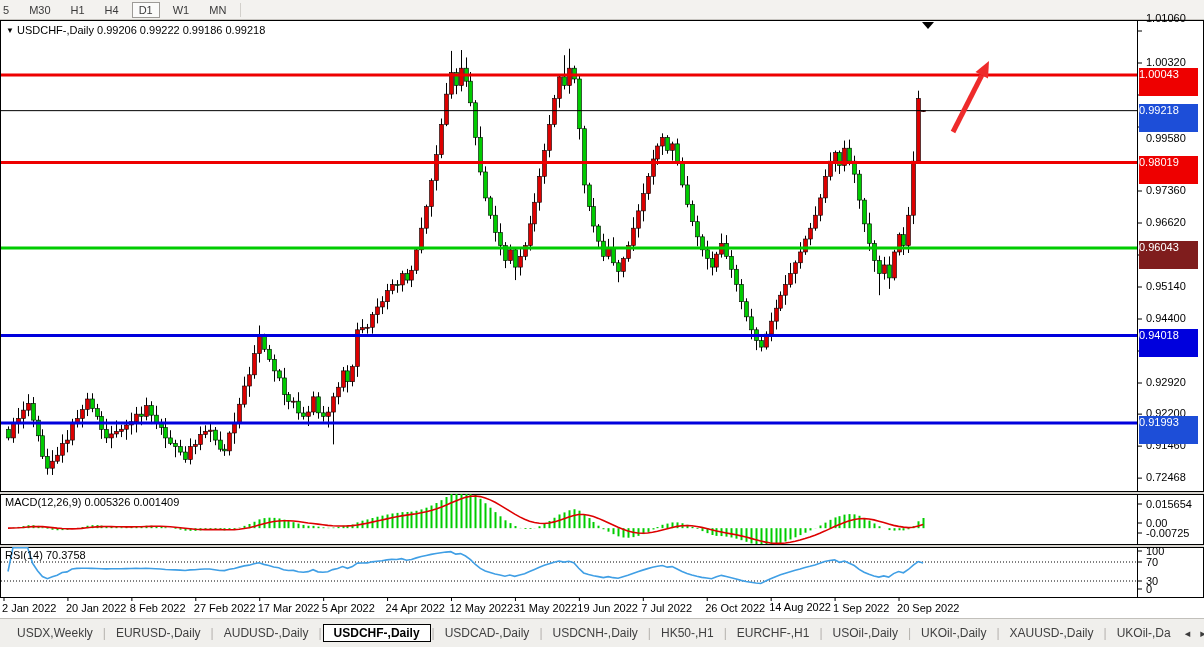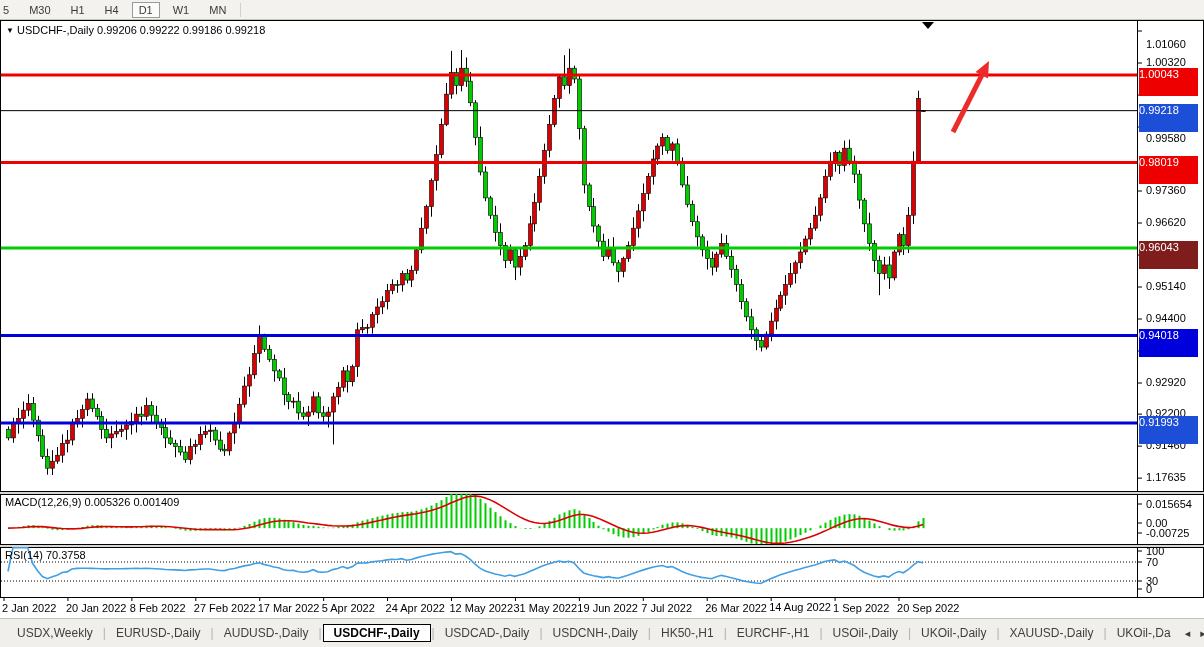--- a/index.html
+++ b/index.html
@@ -680,34 +680,34 @@
 <div class="abs lbl" style="left:6px;top:24px">
   <span style="font-size:8px;vertical-align:1px;">▼</span>
   <span>USDCHF-,Daily</span>
   <span>0.99206 0.99222 0.99186 0.99218</span>
 </div>
 
 <div class="abs lbl" style="left:5px;top:496px">MACD(12,26,9) 0.005326 0.001409</div>
 <div class="abs lbl" style="left:5px;top:549px">RSI(14) 70.3758</div>
 
 <div id="ylabels">
-    <div class="abs axis-lbl" style="left: 1146px; top: 38px;">1.01060</div>
+    <div class="abs axis-lbl" style="left: 1146px; top: 12px;">1.01060</div>
     <div class="abs axis-lbl" style="left: 1146px; top: 56px;">1.00320</div>
     <div class="abs axis-lbl" style="left: 1146px; top: 88px; margin-top: 44px;">0.99580</div>
     <div class="abs axis-lbl" style="left: 1146px; top: 120px;">0.98840</div>
     <div class="abs axis-lbl" style="left: 1146px; top: 184px;">0.97360</div>
     <div class="abs axis-lbl" style="left: 1146px; top: 216px;">0.96620</div>
     <div class="abs axis-lbl" style="left: 1146px; top: 248px;">0.95880</div>
     <div class="abs axis-lbl" style="left: 1146px; top: 280px;">0.95140</div>
     <div class="abs axis-lbl" style="left: 1146px; top: 312px;">0.94400</div>
     <div class="abs axis-lbl" style="left: 1146px; top: 344px;">0.93660</div>
     <div class="abs axis-lbl" style="left: 1146px; top: 376px;">0.92920</div>
     <div class="abs axis-lbl" style="left: 1146px; top: 407.135px;">0.92200</div>
     <div class="abs axis-lbl" style="left: 1146px; top: 439.135px;">0.91460</div>
-    <div class="abs axis-lbl" style="left: 1146px; top: 471.135px;">1.17635</div>
+    <div class="abs axis-lbl" style="left: 1146px; top: 471.135px;">0.72468</div>
   </div>
 <div id="levelboxes">
     <div class="abs price-box" style="left: 1139px; top: 67.9784px; background: rgb(238, 0, 0);">1.00043</div>
     <div class="abs price-box" style="left: 1139px; top: 155.503px; background: rgb(238, 0, 0);">0.98019</div>
     <div class="abs price-box" style="left: 1139px; top: 240.951px; background: #7f1d1d;">0.96043</div>
     <div class="abs price-box" style="left: 1139px; top: 328.519px; background: rgb(0, 0, 221);">0.94018</div>
     <div class="abs price-box" style="left: 1139px; top: 416.086px; background: #1d4ed8;">0.91993</div>
     <div class="abs price-box" style="left: 1139px; top: 103.654px; background: #1d4ed8;">0.99218</div>
   </div>
 <div id="macdaxis">
@@ -726,21 +726,21 @@
     <div class="abs axis-lbl" style="left: 65.93px; top: 602px;">20 Jan 2022</div>
     <div class="abs axis-lbl" style="left: 129.86px; top: 602px; text-align: right;">8 Feb 2022</div>
     <div class="abs axis-lbl" style="left: 193.79px; top: 602px;">27 Feb 2022</div>
     <div class="abs axis-lbl" style="left: 257.72px; top: 602px;">17 Mar 2022</div>
     <div class="abs axis-lbl" style="left: 321.65px; top: 602px;">5 Apr 2022</div>
     <div class="abs axis-lbl" style="left: 385.58px; top: 602px;">24 Apr 2022</div>
     <div class="abs axis-lbl" style="left: 449.51px; top: 602px;">12 May 2022</div>
     <div class="abs axis-lbl" style="left: 513.44px; top: 602px;">31 May 2022</div>
     <div class="abs axis-lbl" style="left: 577.37px; top: 602px;">19 Jun 2022</div>
     <div class="abs axis-lbl" style="left: 641.3px; top: 602px;">7 Jul 2022</div>
-    <div class="abs axis-lbl" style="left: 705.23px; top: 602px;">26 Mar 2022</div>
+    <div class="abs axis-lbl" style="left: 705.23px; top: 602px;">26 Oct 2022</div>
     <div class="abs axis-lbl" style="left: 769.16px; top: 601px;">14 Aug 2022</div>
     <div class="abs axis-lbl" style="left: 833.09px; top: 602px;">1 Sep 2022</div>
     <div class="abs axis-lbl" style="left: 897.02px; top: 602px;">20 Sep 2022</div>
   </div>
 
 <div id="tabbar" class="abs">
     <span class="tab">USDX,Weekly</span>
     <span class="tab-sep">|</span>
     <span class="tab">EURUSD-,Daily</span>
     <span class="tab-sep">|</span>

